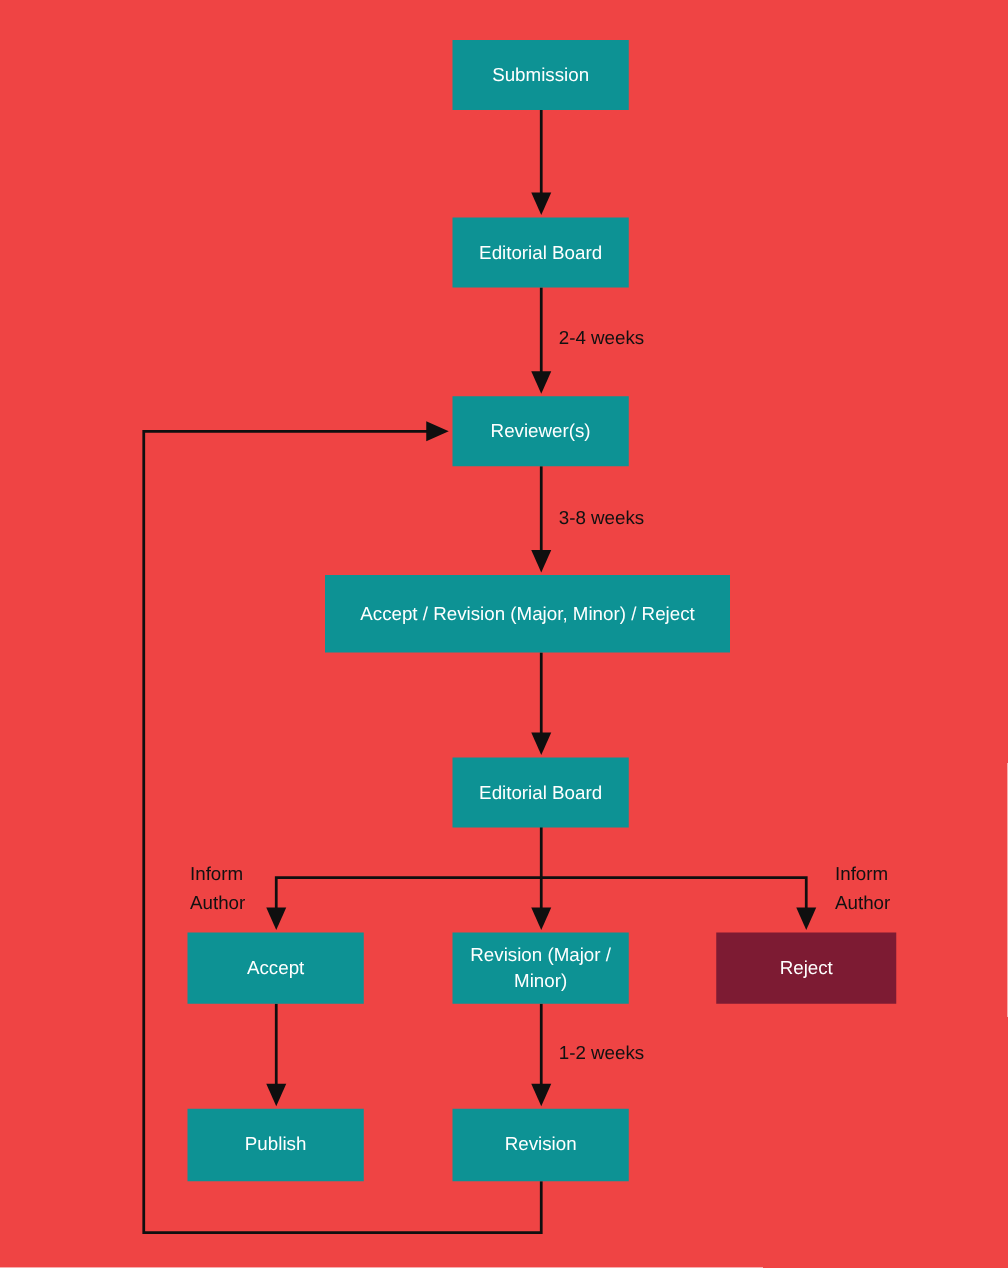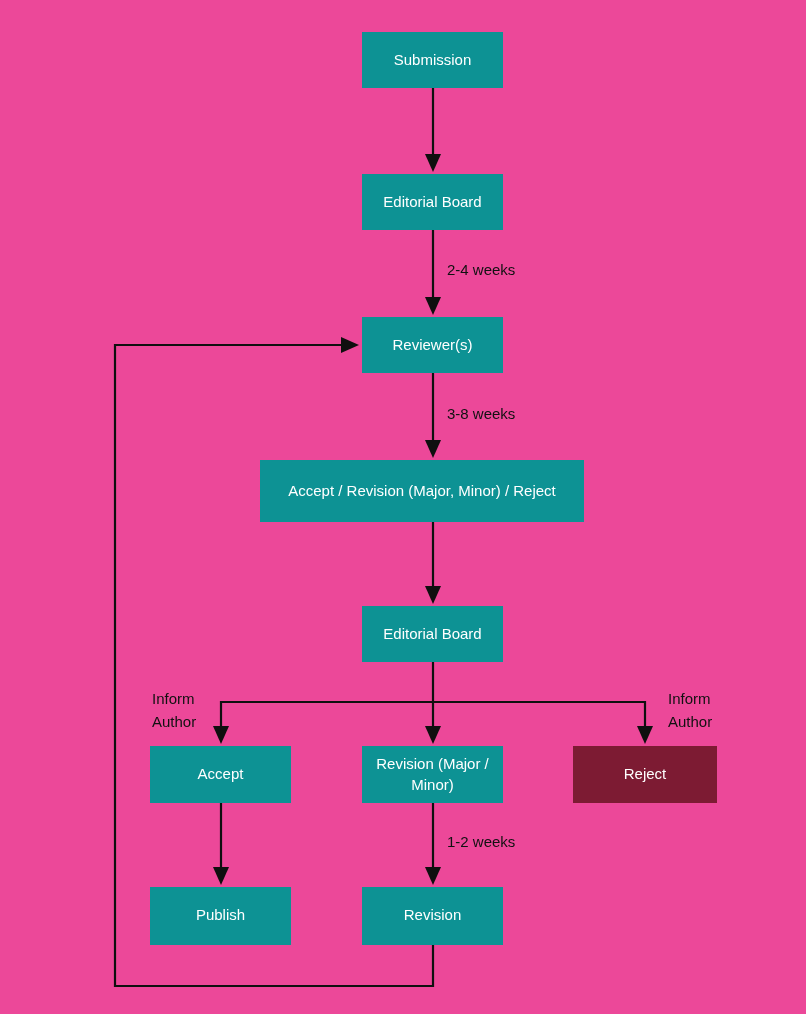--- a/index.html
+++ b/index.html
@@ -10,21 +10,21 @@
   body {
     width: 806px;
     height: 1014px;
     font-family: "Liberation Sans", sans-serif;
     overflow: hidden;
   }
   #canvas {
     position: relative;
     width: 806px;
     height: 1014px;
-    background: #ec4899;
+    background: #ef4444;
   }
   svg#flow {
     position: absolute;
     top: 0;
     left: 0;
     width: 806px;
     height: 1014px;
   }
   .node-rect {
     stroke: none;

